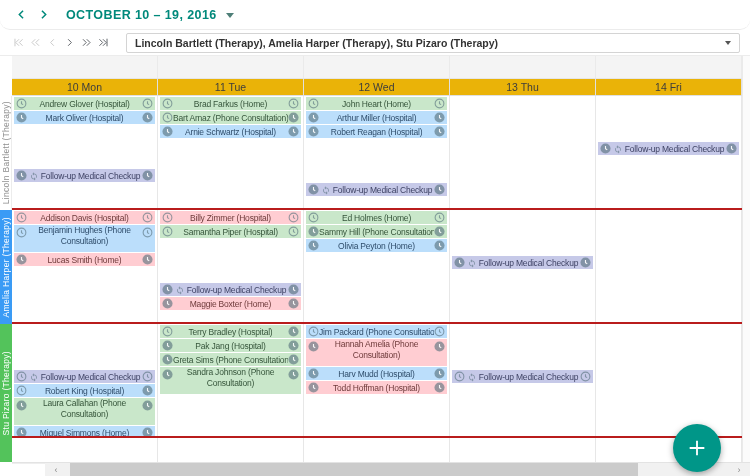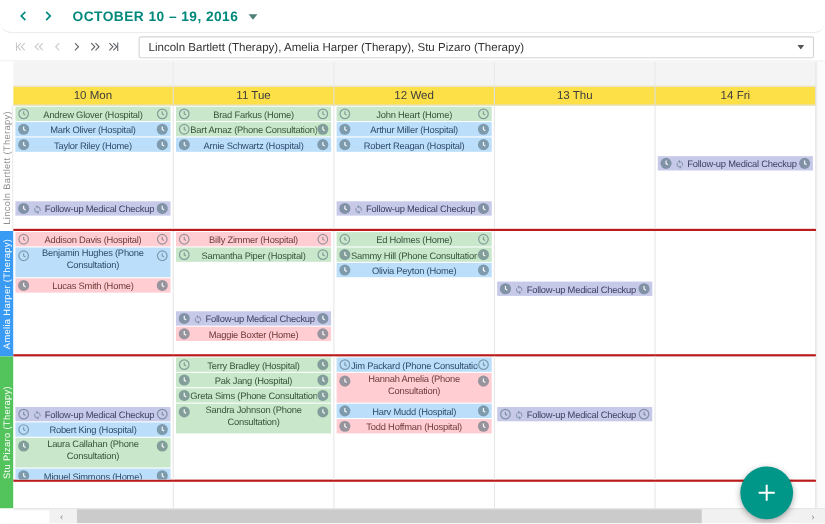--- a/index.html
+++ b/index.html
@@ -18,41 +18,41 @@
   .app{position:relative;width:750px;height:476px;background:#fff;overflow:hidden;}
 
   
   .topbar{height:30px;display:flex;align-items:center;padding:0 10px;border-bottom:1px solid #ececec;background:#fff;border-radius:10px;}
   .chev{width:22px;height:22px;color:var(--accent);display:flex;align-items:center;justify-content:center;cursor:pointer;}
   .chev svg{width:15px;height:15px;}
   .title{color:var(--accent);font-size:12.5px;font-weight:bold;letter-spacing:.4px;margin-left:12px;}
   .title-caret{width:0;height:0;border:4px solid transparent;border-top:5px solid #4e7f78;margin-left:9px;margin-top:5px;}
 
   
-  .toolbar{height:26px;display:flex;align-items:center;padding:0 10px;border-bottom:1px solid #ececec;background:#fff;}
+  .toolbar{height:26px;display:flex;align-items:center;padding:0 10px;border-bottom:1px solid #ececec;background:#fff;font-weight:bold;}
   .navbtn{width:16px;height:16px;display:flex;align-items:center;justify-content:center;color:#5f6368;cursor:pointer;margin-right:1px;}
   .navbtn svg{width:13px;height:13px;}
   .navbtn.disabled{color:#c9c9c9;cursor:default;}
   .resource-select{flex:1;margin-left:14px;height:20px;border:1px solid #d4d4d4;border-radius:2px;display:flex;align-items:center;justify-content:space-between;padding:0 8px;font-size:10.5px;color:#333;background:#fff;cursor:pointer;}
   .select-caret{width:0;height:0;border:3.5px solid transparent;border-top:4.5px solid #555;margin-top:4px;}
 
   
   .scheduler{position:absolute;top:56px;left:0;right:8px;bottom:14px;display:flex;background:#fff;}
   .labels{width:12px;display:flex;flex-direction:column;flex:0 0 12px;}
   .label-spacer{height:40px;background:#fff;}
   .glabel{display:flex;align-items:center;justify-content:center;overflow:hidden;}
   .glabel span{writing-mode:vertical-rl;transform:rotate(180deg);font-size:8.5px;letter-spacing:.3px;white-space:nowrap;}
   .glabel.plain{background:#fff;color:#8f8f8f;height:114px;border-right:1px solid #ececec;}
   .glabel.blue{background:var(--label-blue);color:#fff;height:114px;}
   .glabel.green{background:var(--label-green);color:#fff;height:138px;}
 
   .content{flex:1;display:flex;flex-direction:column;overflow:hidden;}
   .hdr-top{height:22px;background:#f4f4f4;display:flex;}
   .hdr-top .cell{flex:1;border-right:1px solid #eaeaea;}
-  .hdr-days{height:18px;background:#fde047;display:flex;border-top:1px solid #e6e6e6;border-bottom:1px solid #e0e0e0;}
+  .hdr-days{height:18px;background:#eab308;display:flex;border-top:1px solid #e6e6e6;border-bottom:1px solid #e0e0e0;}
   .hdr-days .cell{flex:1;display:flex;align-items:center;justify-content:center;font-size:10.5px;color:#3d3d3d;border-right:1px solid #e0e0e0;}
   .body-row{height:114px;display:flex;border-bottom:2px solid #b91c1c;}
   .body-cell{flex:1;border-right:1px solid #e7e7e7;overflow:hidden;padding-top:1px;}
   .filler{flex:1;display:flex;}
   .filler .cell{flex:1;border-right:1px solid #e7e7e7;}
 
   
   .chip{height:13px;margin:0 2px 1px 2px;display:flex;align-items:center;padding:0 2px;font-size:8.5px;letter-spacing:-.2px;cursor:pointer;}
   .chip .txt{flex:1;text-align:center;white-space:nowrap;overflow:hidden;}
   .chip.two{height:27px;align-items:flex-start;}
@@ -196,35 +196,20 @@
                   </svg>
                 </span>
                 <span class="txt">Mark Oliver (Hospital)</span>
                 <span class="icon">
                   <svg viewBox="0 0 24 24">
                     <circle cx="12" cy="12" r="11" fill="currentColor"></circle>
                     <path d="M12 6.5v6l3.8 2.3" fill="none" stroke="rgba(255,255,255,.92)" stroke-width="2.4"></path>
                   </svg>
                 </span>
               </div>
-              <div class="chip blue">
-                <span class="icon">
-                  <svg viewBox="0 0 24 24">
-                    <circle cx="12" cy="12" r="11" fill="currentColor"></circle>
-                    <path d="M12 6.5v6l3.8 2.3" fill="none" stroke="rgba(255,255,255,.92)" stroke-width="2.4"></path>
-                  </svg>
-                </span>
-                <span class="txt">Taylor Riley (Home)</span>
-                <span class="icon">
-                  <svg viewBox="0 0 24 24">
-                    <circle cx="12" cy="12" r="11" fill="currentColor"></circle>
-                    <path d="M12 6.5v6l3.8 2.3" fill="none" stroke="rgba(255,255,255,.92)" stroke-width="2.4"></path>
-                  </svg>
-                </span>
-              </div>
               <div class="chip purple">
                 <span class="icon">
                   <svg viewBox="0 0 24 24">
                     <circle cx="12" cy="12" r="11" fill="currentColor"></circle>
                     <path d="M12 6.5v6l3.8 2.3" fill="none" stroke="rgba(255,255,255,.92)" stroke-width="2.4"></path>
                   </svg>
                 </span>
                 <span class="icon recur">
                   <svg viewBox="0 0 24 24" fill="currentColor">
                     <path d="M12 6V3L8 7l4 4V8c2.76 0 5 2.24 5 5 0 .85-.22 1.65-.6 2.35l1.46 1.46C18.55 15.66 19 14.38 19 13c0-3.87-3.13-7-7-7zm0 12c-2.76 0-5-2.24-5-5 0-.85.22-1.65.6-2.35L6.14 9.19C5.45 10.34 5 11.62 5 13c0 3.87 3.13 7 7 7v3l4-4-4-4v3z"></path>

